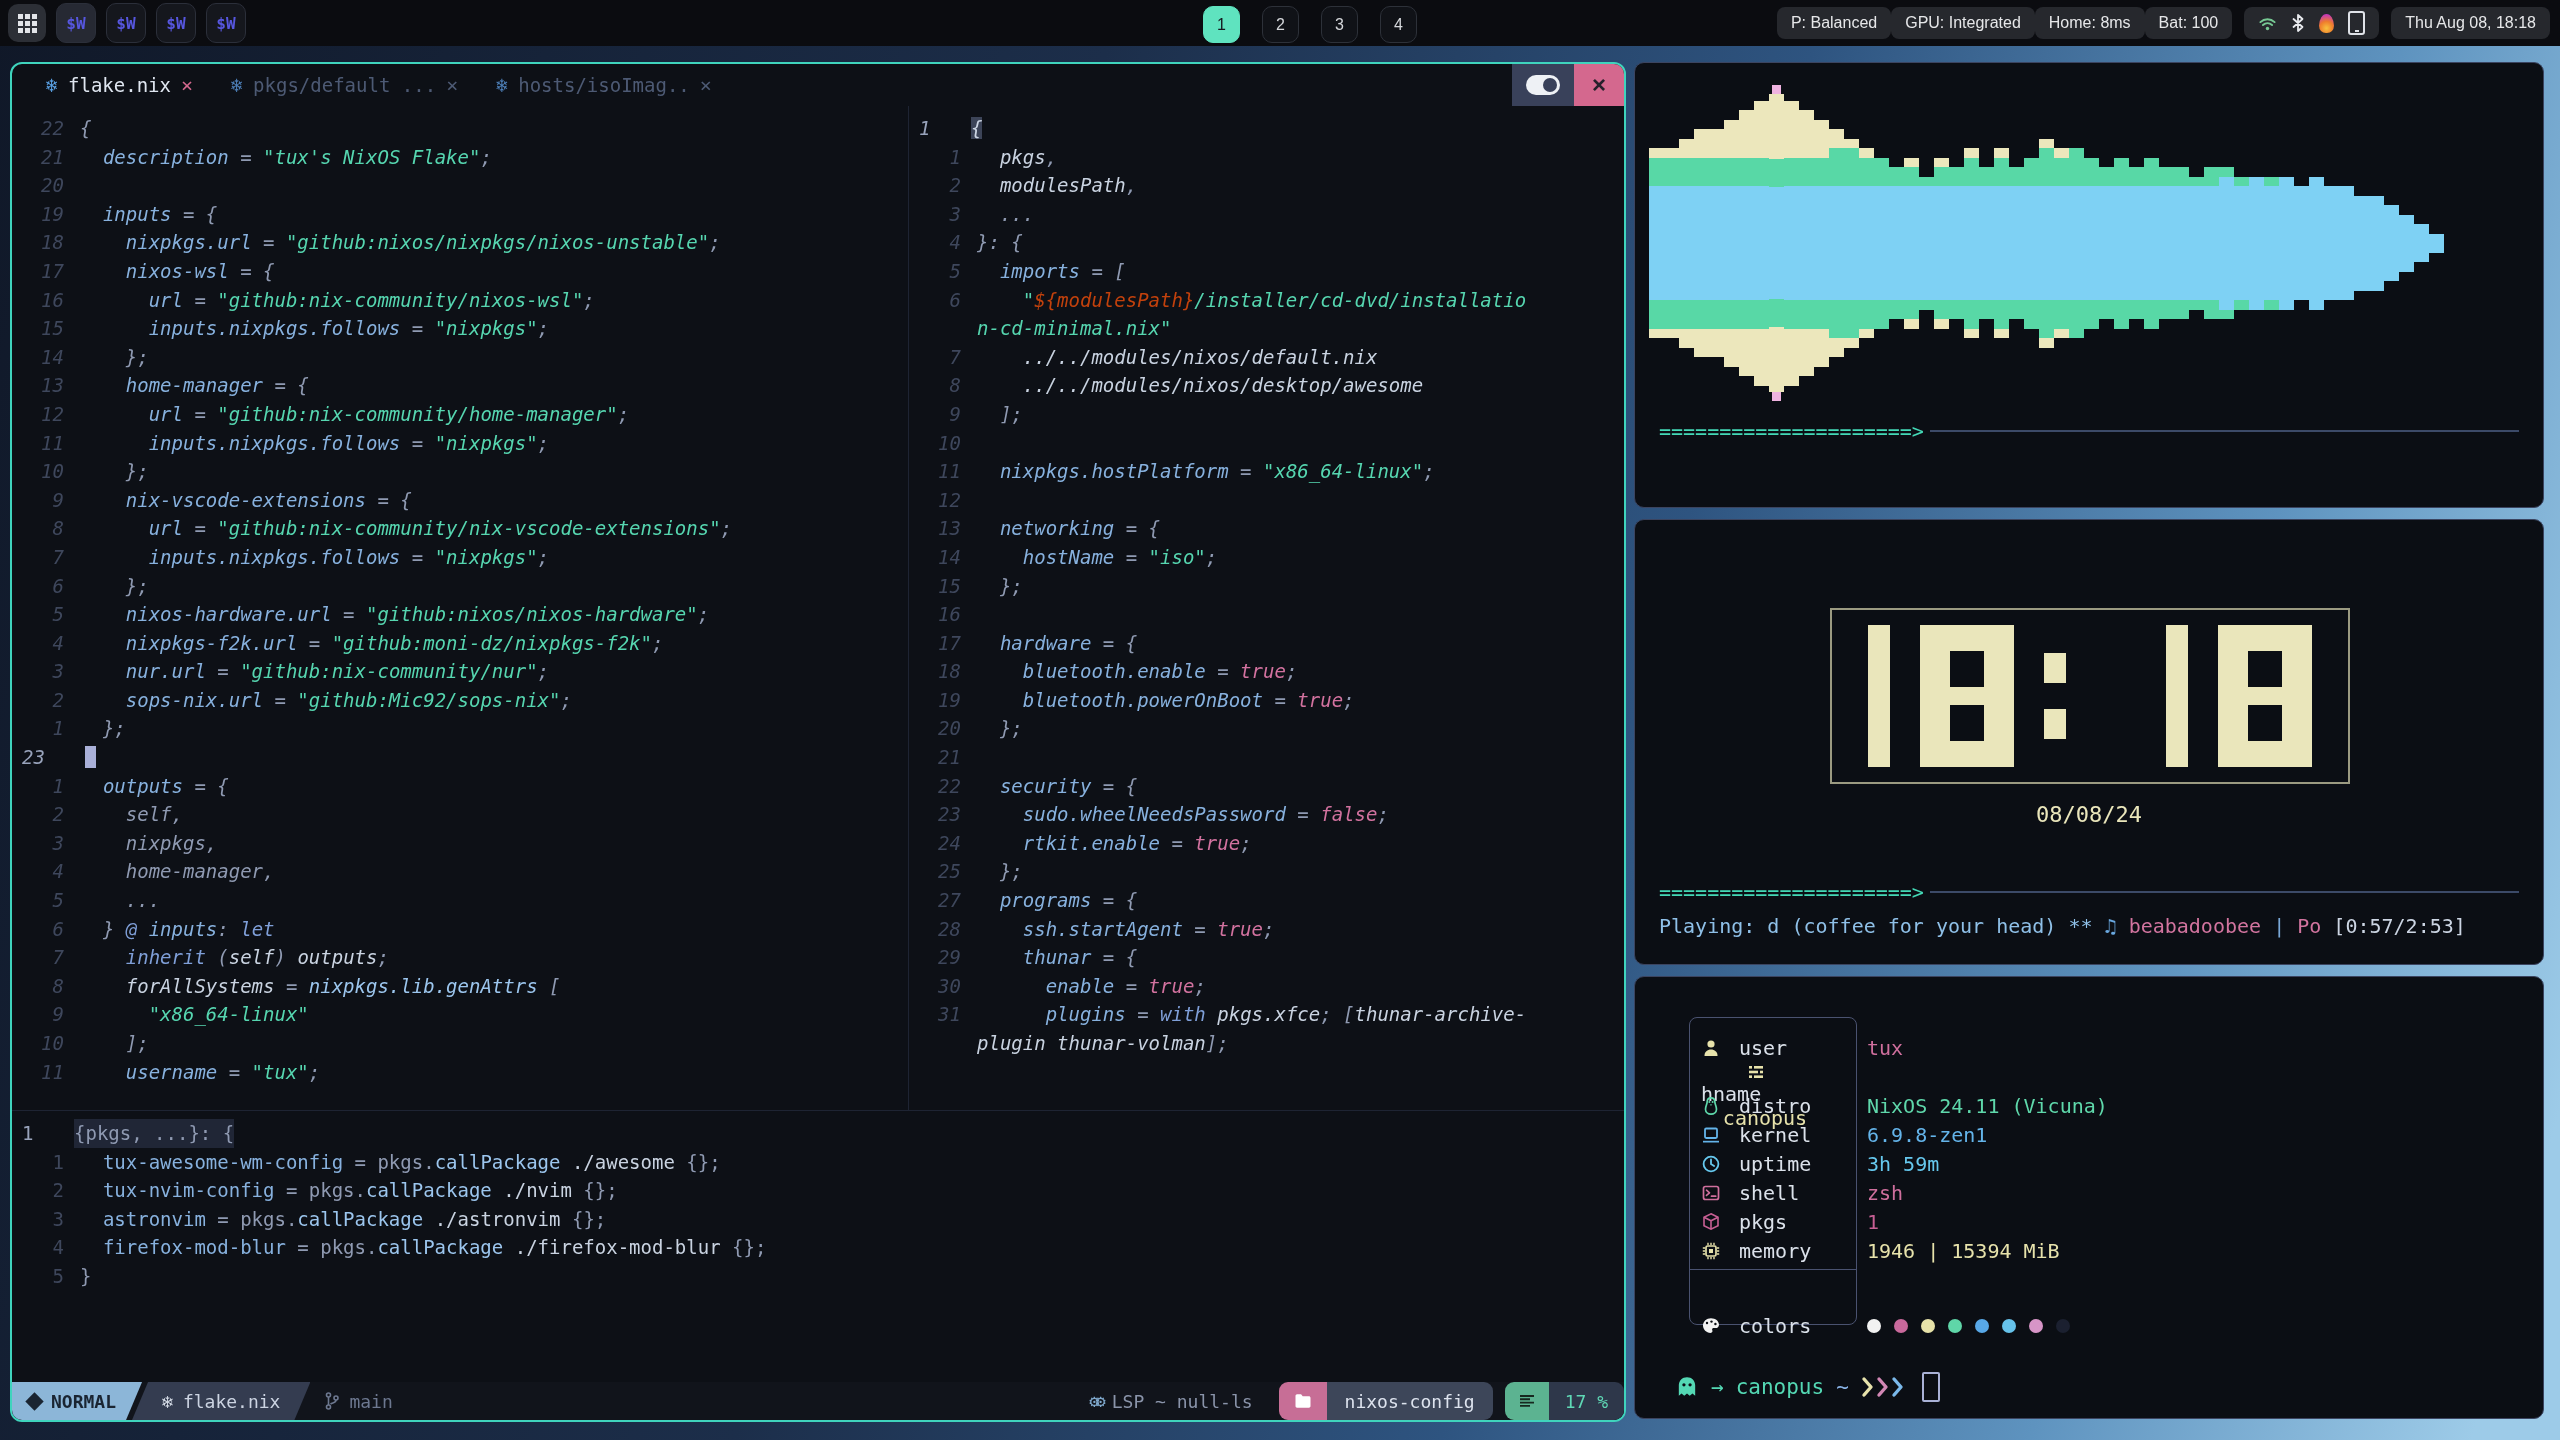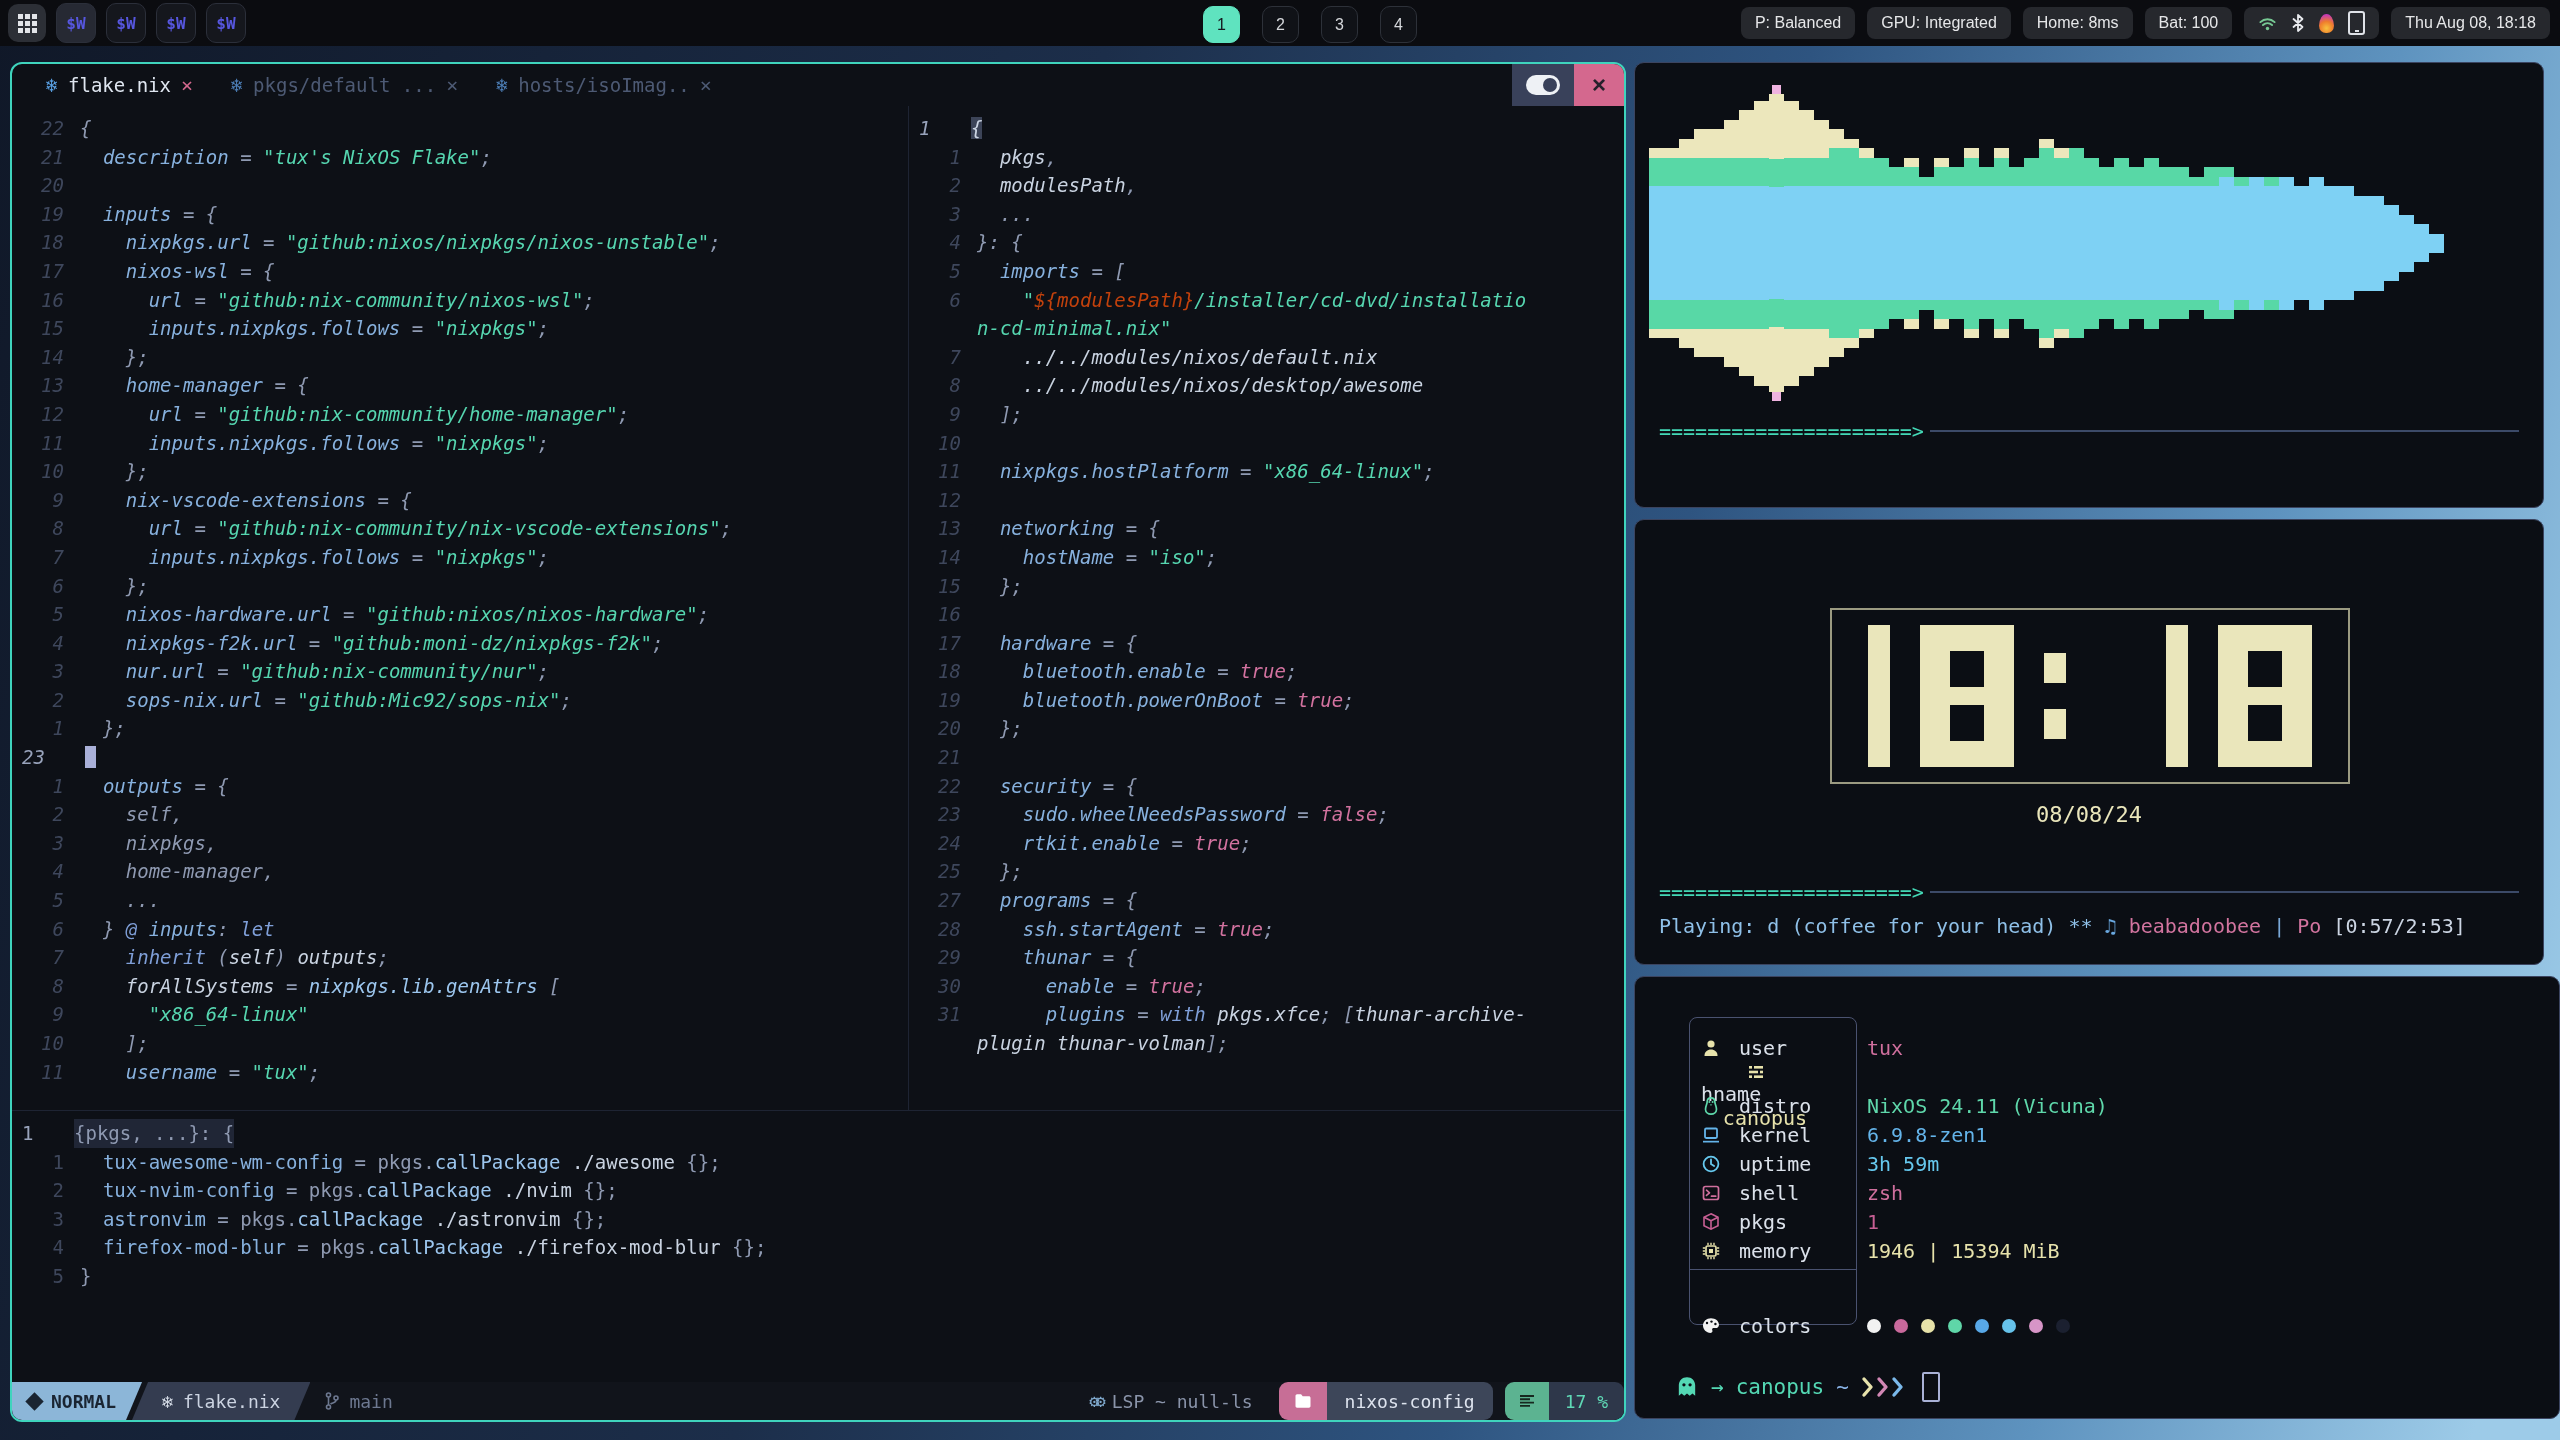--- a/index.html
+++ b/index.html
@@ -72,21 +72,21 @@
   .proj-pill{display:flex;height:38px;border-radius:9px;overflow:hidden;margin-right:12px;}
   .proj-ico{width:48px;background:#c76e96;display:flex;align-items:center;justify-content:center;}
   .proj-name{background:#3d4659;color:#dde3ee;display:flex;align-items:center;padding:0 18px;}
   .pct-pill{display:flex;height:38px;border-radius:9px;overflow:hidden;}
   .pct-ico{width:44px;background:#5cb391;display:flex;align-items:center;justify-content:center;}
   .pct-val{background:#2e374a;color:#5fd8b5;display:flex;align-items:center;padding:0 16px;}
   
   .rwin{position:absolute;left:1634px;width:908px;background:#0b0e14;border:1px solid #3b4460;border-radius:10px;overflow:hidden;}
   #win-viz{top:62px;height:444px;}
   #win-clock{top:519px;height:444px;}
-  #win-fetch{top:976px;height:441px;padding-left:16px;}
+  #win-fetch{top:976px;height:441px;}
   #vizrow{position:absolute;left:14px;top:22px;width:876px;height:316px;display:flex;align-items:center;}
   .vcol{width:15px;flex:none;display:flex;flex-direction:column;justify-content:center;align-items:stretch;height:316px;}
   .vseg{width:100%;}
   .vcream{background:#ece7bc}.vgreen{background:#58d8a6}.vblue{background:#7ed1f4}
   .vpink{background:#efb3e0;width:9px;margin:0 auto;}
   .sepline{position:absolute;left:24px;right:24px;display:flex;align-items:center;font:20px "DejaVu Sans Mono",monospace;color:#44d8b6;}
   .sepline .rule{flex:1;height:2px;background:#3c4a68;margin-left:6px;}
   .playline{position:absolute;left:24px;right:24px;font:20px "DejaVu Sans Mono",monospace;white-space:pre;}
   .tk-lbl{color:#8fc0e8}.tk-note{color:#6aa8e0}.tk-artist{color:#d2749f}.tk-pipe{color:#7aa8d8}.tk-time{color:#ccd5e3}
   .tk-chev{color:#e7e2ab}
@@ -142,21 +142,21 @@
           <div class="wsbtn">$W</div>
         </div>
     </div>
     <div class="tb-tags" id="tagrow">
         <div class="tag active">1</div>
         <div class="tag">2</div>
         <div class="tag">3</div>
         <div class="tag">4</div>
       </div>
     <div class="tb-right">
-      <div id="statuspills" style="display:flex;gap:12px;">
+      <div id="statuspills" style="display:flex;">
           <div class="pill">P: Balanced</div>
           <div class="pill">GPU: Integrated</div>
           <div class="pill">Home: 8ms</div>
           <div class="pill">Bat: 100</div>
         </div>
       <div class="pill">
         <svg class="net-svg" width="19" height="19" viewBox="0 0 20 20">
           <path d="M2.5 8.5C6.7 4.6 13.3 4.6 17.5 8.5M5.2 11.6c2.8-2.5 6.8-2.5 9.6 0" stroke="#76c893" stroke-width="2" fill="none" stroke-linecap="round"></path>
           <circle cx="10" cy="15.3" r="1.8" fill="#76c893"></circle>
         </svg>

